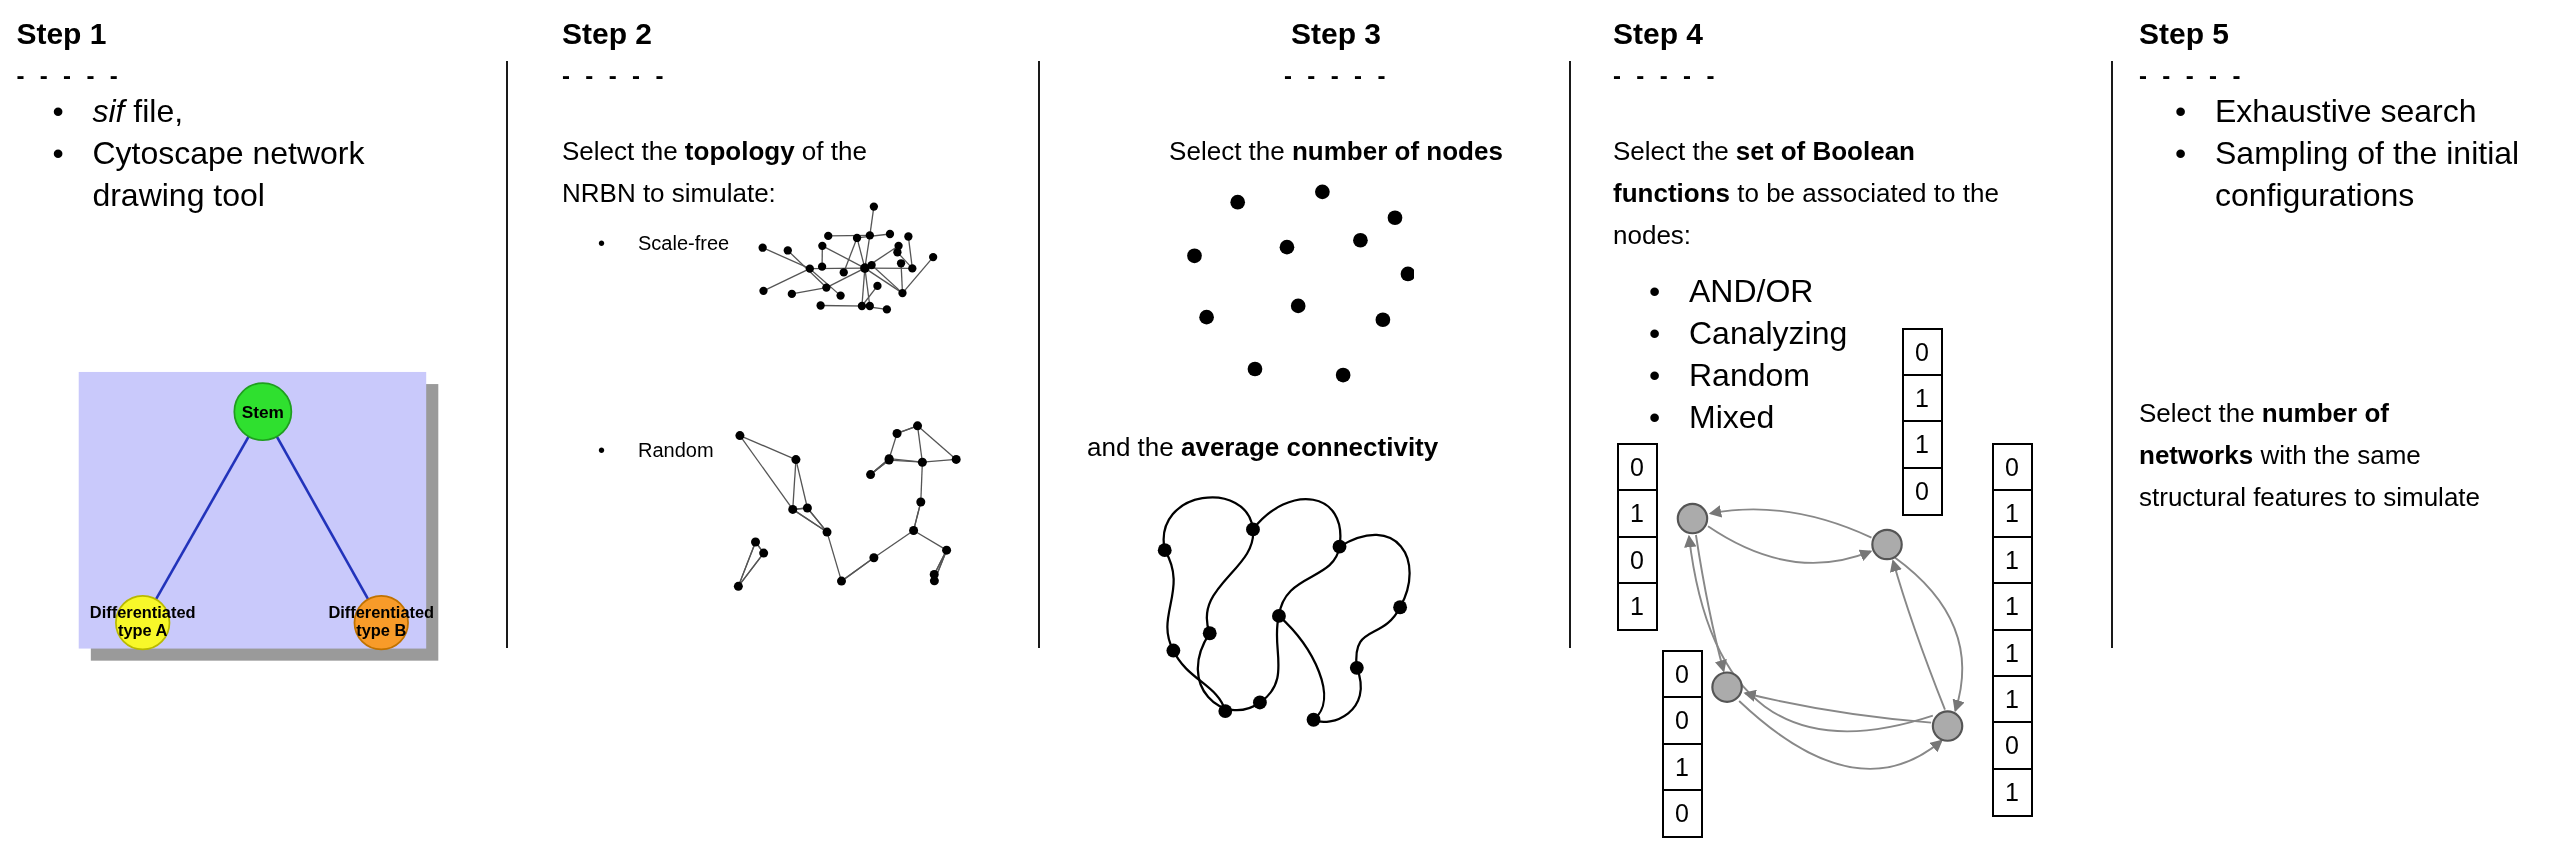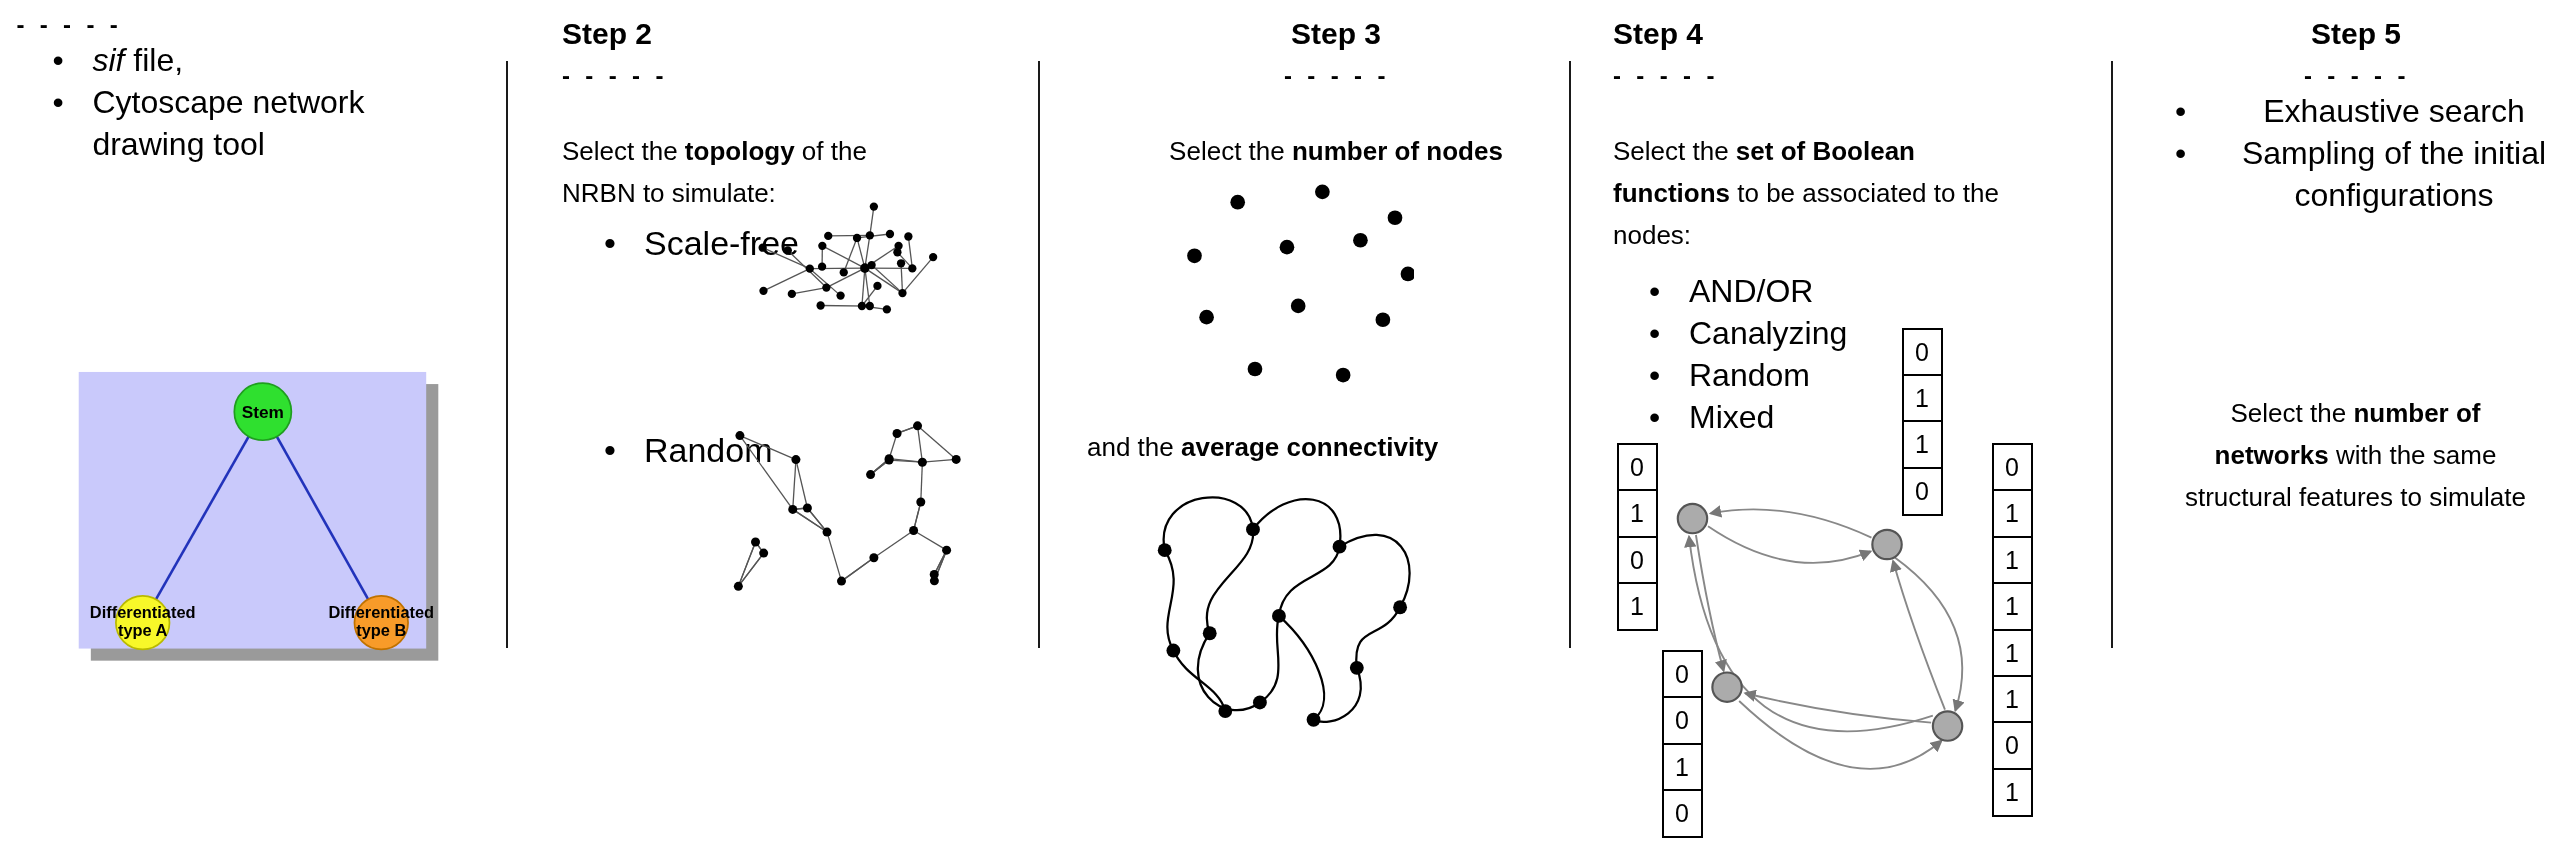--- a/index.html
+++ b/index.html
@@ -10,39 +10,40 @@
     font-family:"Liberation Sans", sans-serif;
   }
   .col { position:absolute; top:0; }
   .step-title { font-size:30px; font-weight:bold; margin:15.6px 0 0 0; line-height:35px; }
   .dashes { font-weight:bold; font-size:24px; letter-spacing:2.6px; word-spacing:3.5px; margin-top:10.4px; line-height:29px; }
   .intro { font-size:26px; line-height:42px; margin-top:40px; }
   .nowrap { white-space:nowrap; }
   .blist { list-style:none; margin:0; padding:0; font-size:32px; line-height:42px; }
   .blist li { position:relative; padding-left:76px; }
   .blist li::before { content:"\2022"; position:absolute; left:36px; }
-  .bullet-line { position:absolute; left:6px; padding-left:76px; font-size:34px; line-height:42px; white-space:nowrap; }
+  .bullet-line { position:absolute; left:0; padding-left:76px; font-size:20px; line-height:42px; white-space:nowrap; }
   .bullet-line::before { content:"\2022"; position:absolute; left:36px; }
   .abs-p { position:absolute; left:0; font-size:26px; line-height:42px; }
   .vline { position:absolute; top:61px; height:587px; width:0; border-left:2.6px solid #1a1a1a; }
   .fig { position:absolute; }
   .bool-wrap { position:absolute; }
   .bool-wrap svg { position:absolute; left:0; top:0; }
   .ttable { position:absolute; }
   .tcell {
     width:41px; height:49px; margin-top:-2.6px; border:2.6px solid #000; background:#fff;
     display:flex; align-items:center; justify-content:center; font-size:25px;
   }
   .tcell:first-child { margin-top:0; }
   i { font-style:italic; }
 </style>
 </head>
 <body>
 
 <div class="col" style="left:16.4px; width:485px;">
+  <h2 class="step-title">Step 1</h2>
   <div class="dashes">- - - - -</div>
   <ul class="blist">
     <li><i>sif</i><span> file,</span></li>
     <li><span>Cytoscape network</span><br><span>drawing tool</span></li>
   </ul>
   <svg class="fig" style="left:61px; top:370px;" width="376" height="303" viewBox="0 0 435 350">
     <rect x="16" y="16" width="402" height="320" fill="#9a9a9a"></rect>
     <rect x="2" y="2" width="402" height="320" fill="#c9c9fb"></rect>
     <line x1="215" y1="48" x2="76" y2="292" stroke="#2233bb" stroke-width="3"></line>
     <line x1="215" y1="48" x2="352" y2="292" stroke="#2233bb" stroke-width="3"></line>
@@ -307,21 +308,21 @@
         <div class="tcell">1</div>
         <div class="tcell">1</div>
         <div class="tcell">1</div>
         <div class="tcell">0</div>
         <div class="tcell">1</div>
       </div>
   </div>
 </div>
 <div class="vline" style="left:2111px;"></div>
 
-<div class="col" style="left:2139px; width:434px;text-align:center;">
+<div class="col" style="left:2139px; width:434px;">
   <h2 class="step-title">Step 5</h2>
   <div class="dashes">- - - - -</div>
   <ul class="blist">
     <li><span>Exhaustive search</span></li>
     <li><span>Sampling of the initial</span><br><span>configurations</span></li>
   </ul>
   <div class="abs-p" style="top:392px; width:433px;">
     <span>Select the </span><b>number of</b><br>
     <b>networks</b><span> with the same</span><br>
     <span>structural features to simulate</span>

